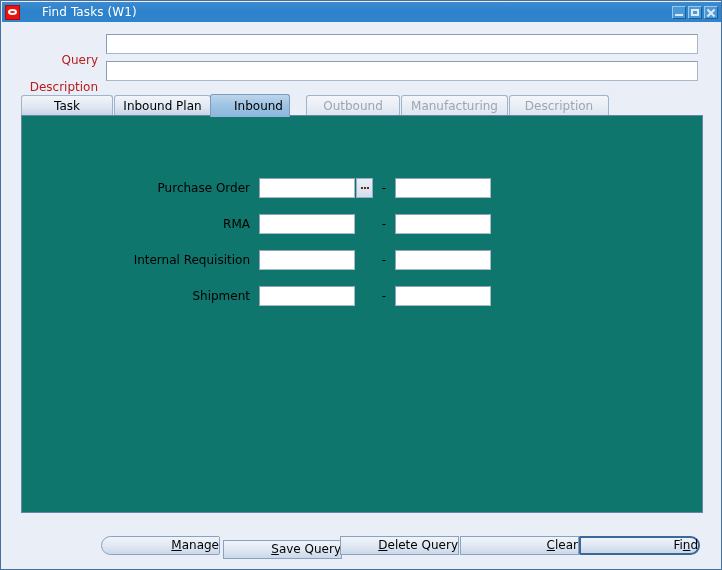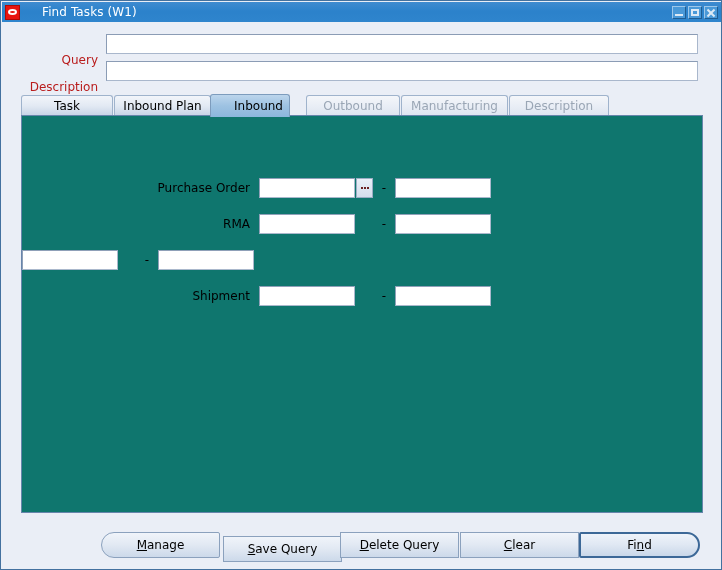--- a/index.html
+++ b/index.html
@@ -258,31 +258,31 @@
   #buttonbar {
     position: absolute;
     left: 0;
     top: 508px;
     width: 720px;
     height: 30px;
     display: flex;
     align-items: center;
   }
   .btn {
-    height: 26px;
+    height: 19px;
     box-sizing: border-box;
     border: 1px solid #8ba1bd;
     background: linear-gradient(to bottom, #f0f4fa 0%, #e2e9f3 48%, #ccd9ea 100%);
     font-family: "DejaVu Sans", "Liberation Sans", sans-serif;
     font-size: 12px;
     line-height: 14px;
     color: #000000;
     display: flex;
     align-items: center;
-    justify-content: center;
+    justify-content: flex-end;
     padding: 0;
     cursor: default;
     white-space: nowrap;
   }
   .btn .mn { text-decoration: underline; }
   .btn.first { border-radius: 13px 2px 2px 13px; }
   .btn.default {
     border: 2px solid #3c6897;
     border-radius: 2px 13px 13px 2px;
     background: linear-gradient(to bottom, #eef3fa 0%, #e0e8f3 48%, #c9d7e9 100%);
@@ -359,20 +359,21 @@
             <input type="text" class="frm-input" value="" style="">
           </div>
           <div class="frm-row" style="top: 97px;">
             <div class="frm-label">RMA</div>
             <input type="text" class="frm-input" value="" style="">
             <div class="spacer17"></div>
             <div class="dash">-</div>
             <input type="text" class="frm-input" value="" style="">
           </div>
           <div class="frm-row" style="top: 133px;">
+            <div class="frm-label">Internal Requisition</div>
             <input type="text" class="frm-input" value="" style="">
             <div class="spacer17"></div>
             <div class="dash">-</div>
             <input type="text" class="frm-input" value="" style="">
           </div>
           <div class="frm-row" style="top: 169px;">
             <div class="frm-label">Shipment</div>
             <input type="text" class="frm-input" value="" style="">
             <div class="spacer17"></div>
             <div class="dash">-</div>

